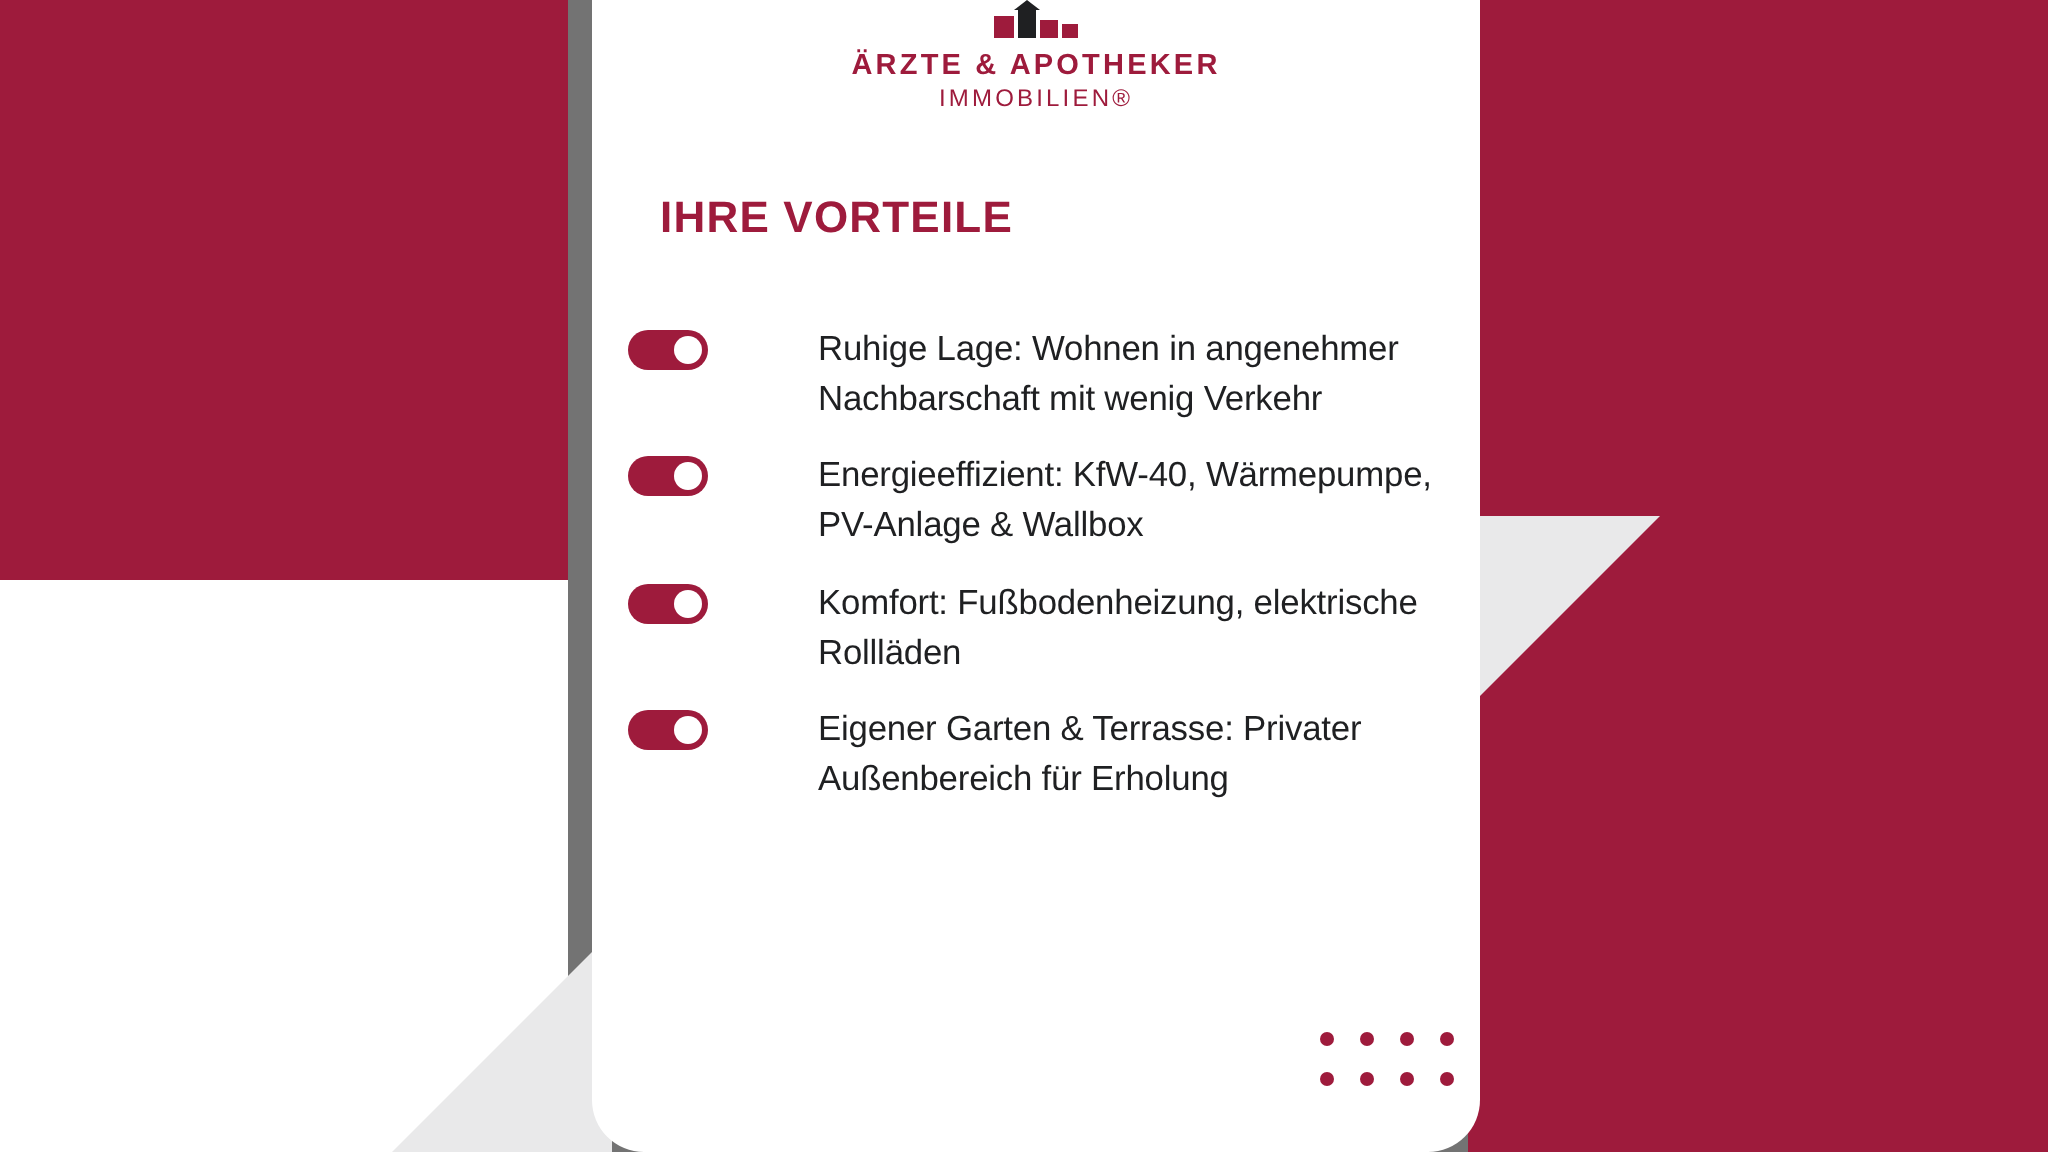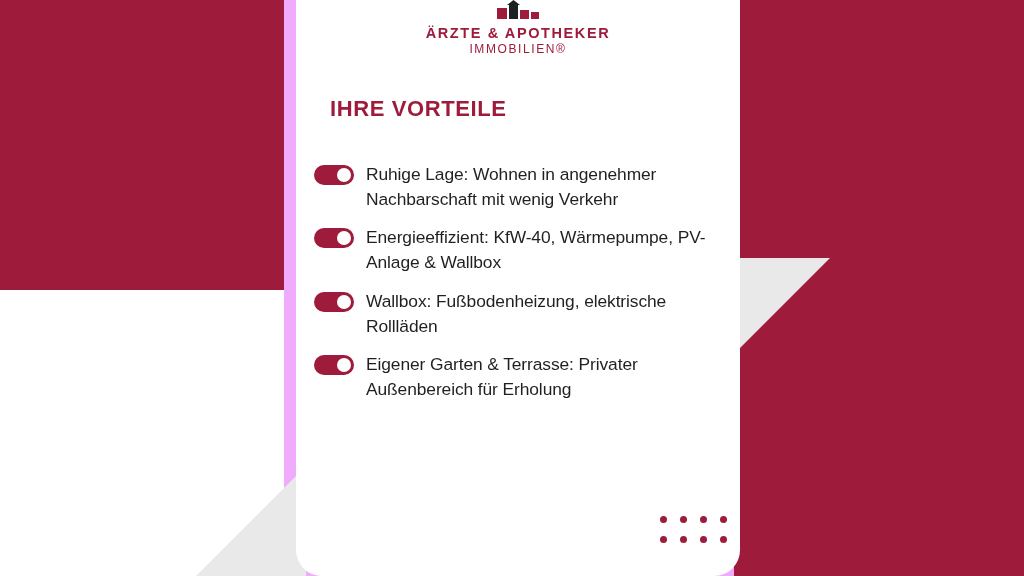--- a/index.html
+++ b/index.html
@@ -10,21 +10,21 @@
     width: 1024px;
     height: 576px;
     background: #ffffff;
     font-family: "Liberation Sans", sans-serif;
     overflow: hidden;
   }
   .slide {
     position: relative;
     width: 1024px;
     height: 576px;
-    background: #f0abfc;
+    background: #737373;
     overflow: hidden;
   }
   
   .bg-left-red {
     position: absolute;
     left: 0;
     top: 0;
     width: 284px;
     height: 290px;
     background: #9e1b3c;
@@ -149,20 +149,21 @@
   .list {
     position: absolute;
     left: 314px;
     top: 162px;
     width: 424px;
   }
   .item {
     display: flex;
     align-items: flex-start;
     margin-bottom: 14px;
+    gap: 43px;
   }
   .toggle {
     flex: 0 0 auto;
     width: 40px;
     height: 20px;
     border-radius: 10px;
     background: #9e1b3c;
     position: relative;
     margin-top: 3px;
     margin-right: 12px;
@@ -228,21 +229,21 @@
 
       <div class="item">
         <span class="toggle"></span>
         <span class="item-text">Energieeffizient: KfW-40, Wärmepumpe, PV-Anlage &amp; Wallbox</span>
       </div>
 
 
 
       <div class="item">
         <span class="toggle"></span>
-        <span class="item-text">Wallbox: Fußbodenheizung, elektrische Rollläden</span>
+        <span class="item-text">Komfort: Fußbodenheizung, elektrische Rollläden</span>
       </div>
 
       <div class="item">
         <span class="toggle"></span>
         <span class="item-text">Eigener Garten &amp; Terrasse: Privater Außenbereich für Erholung</span>
       </div>
 
     </div>
 
   </div>

